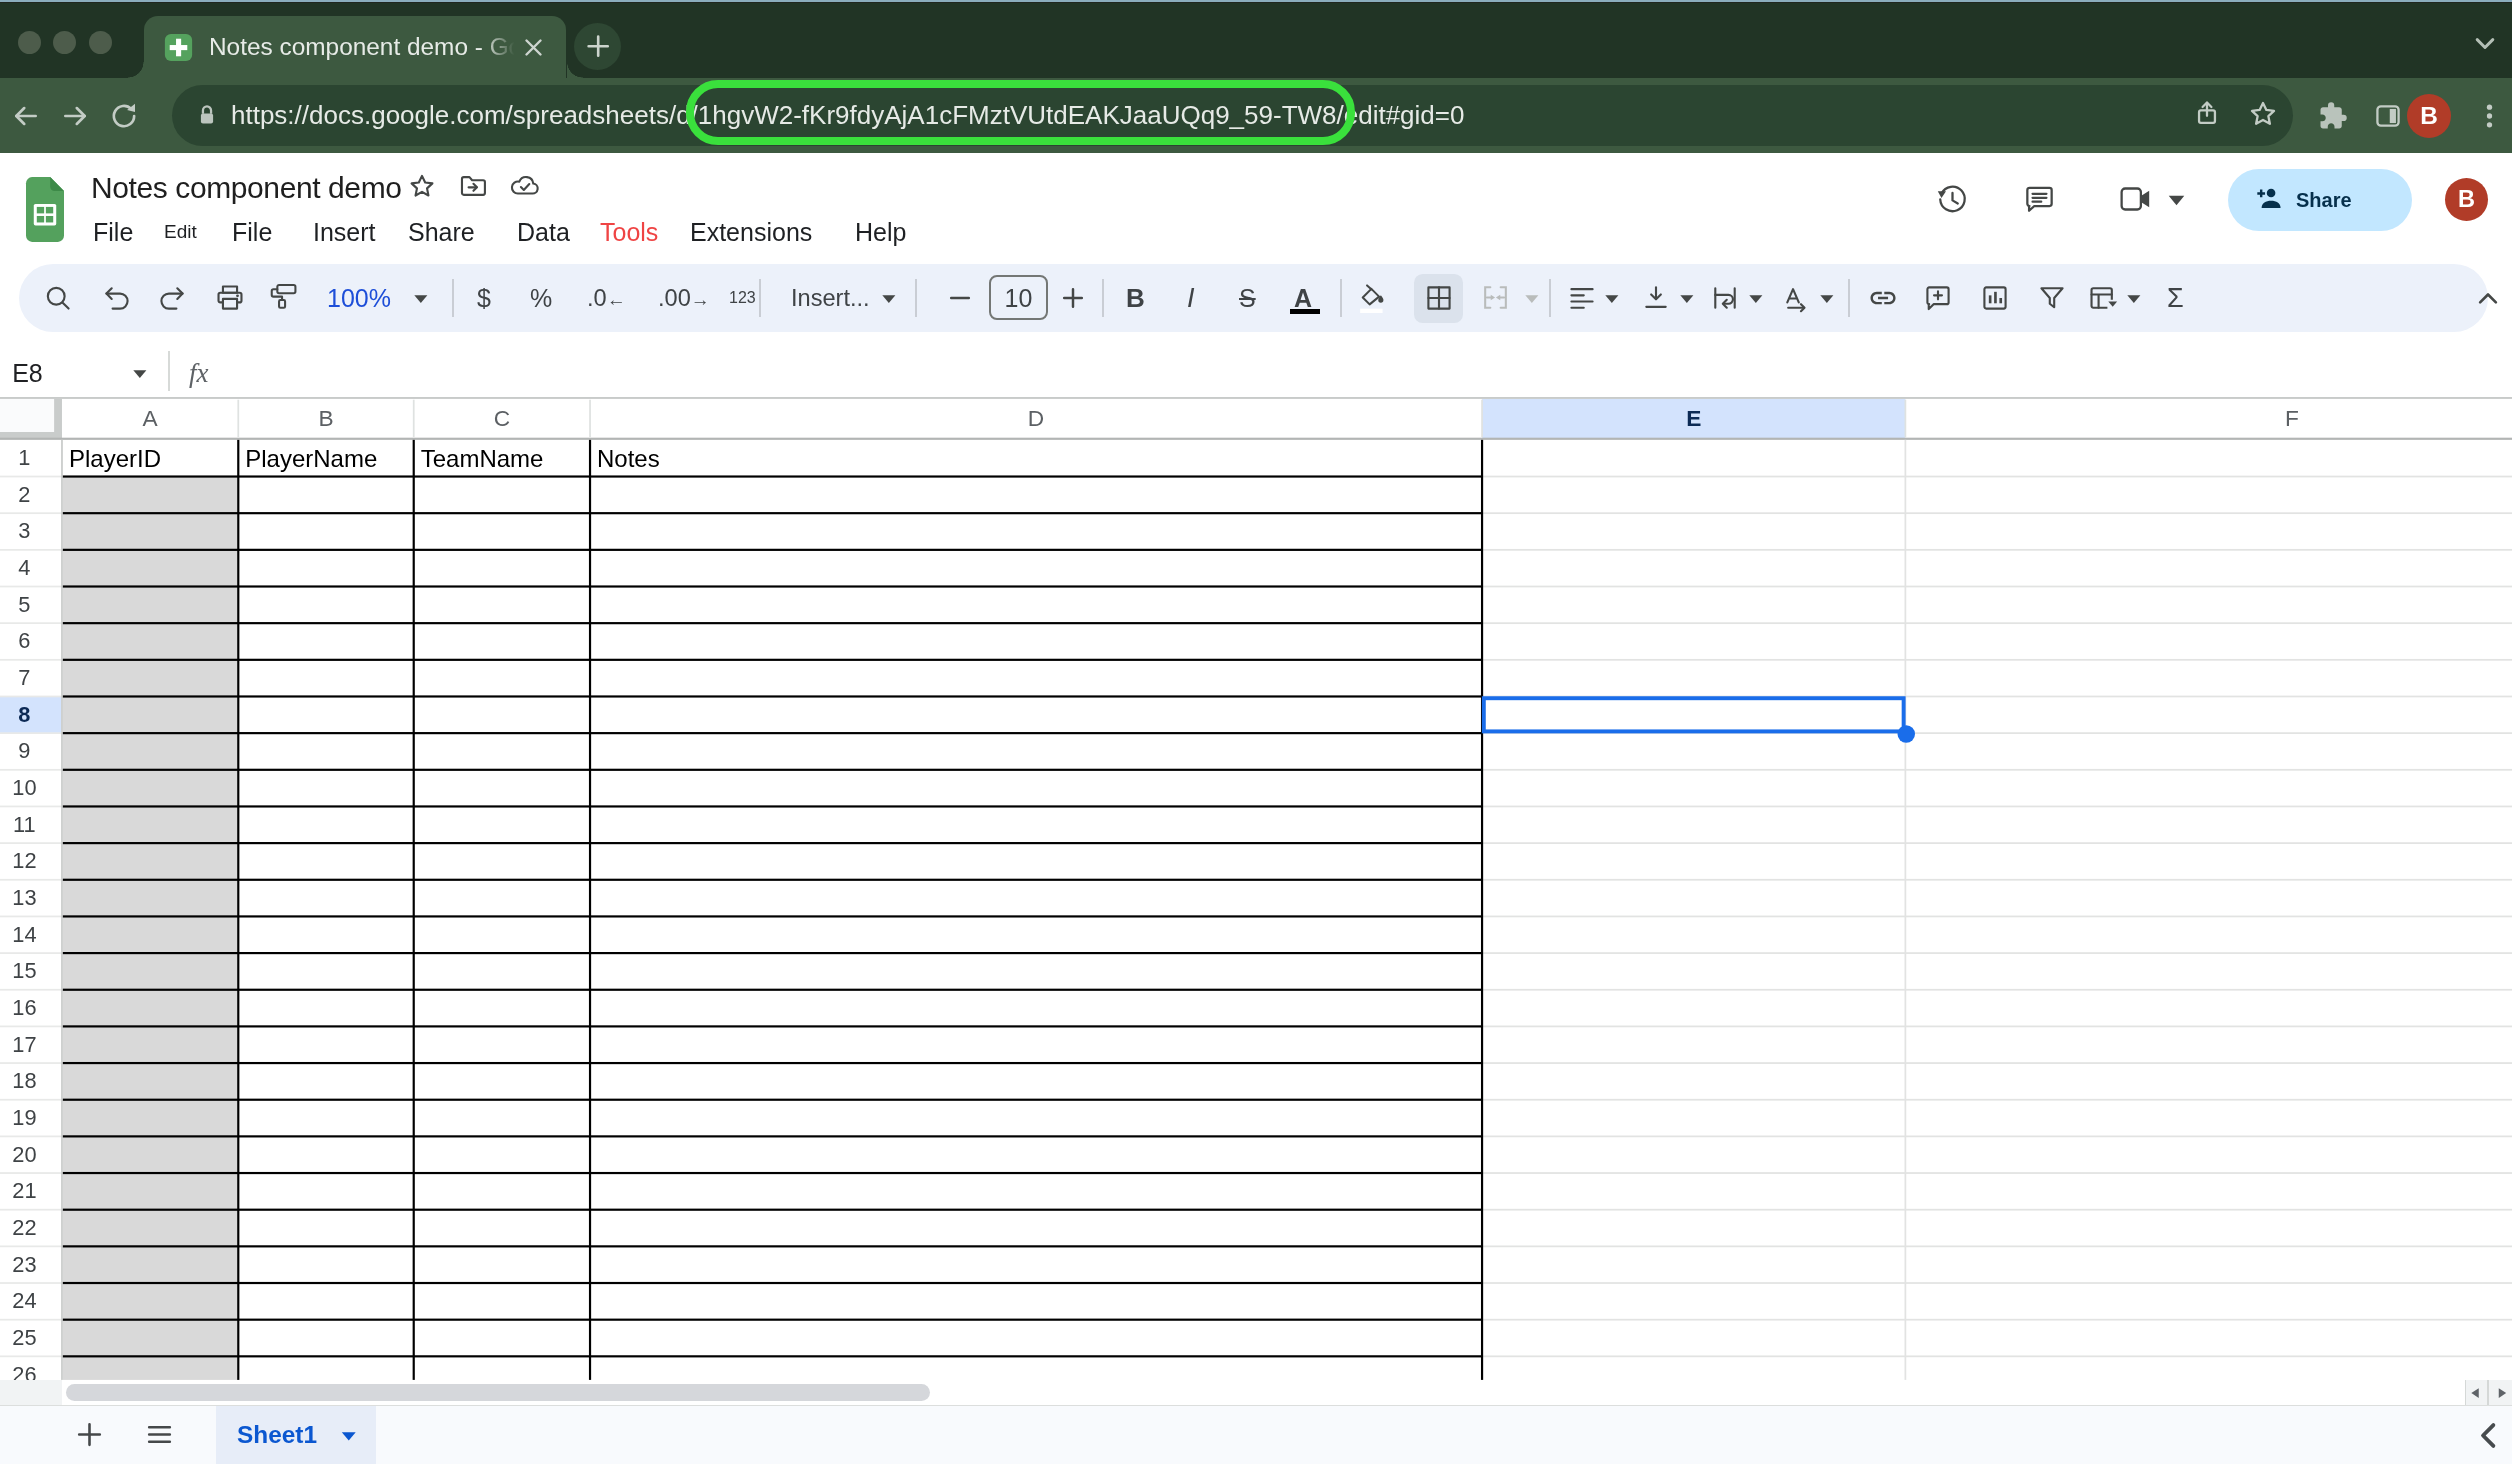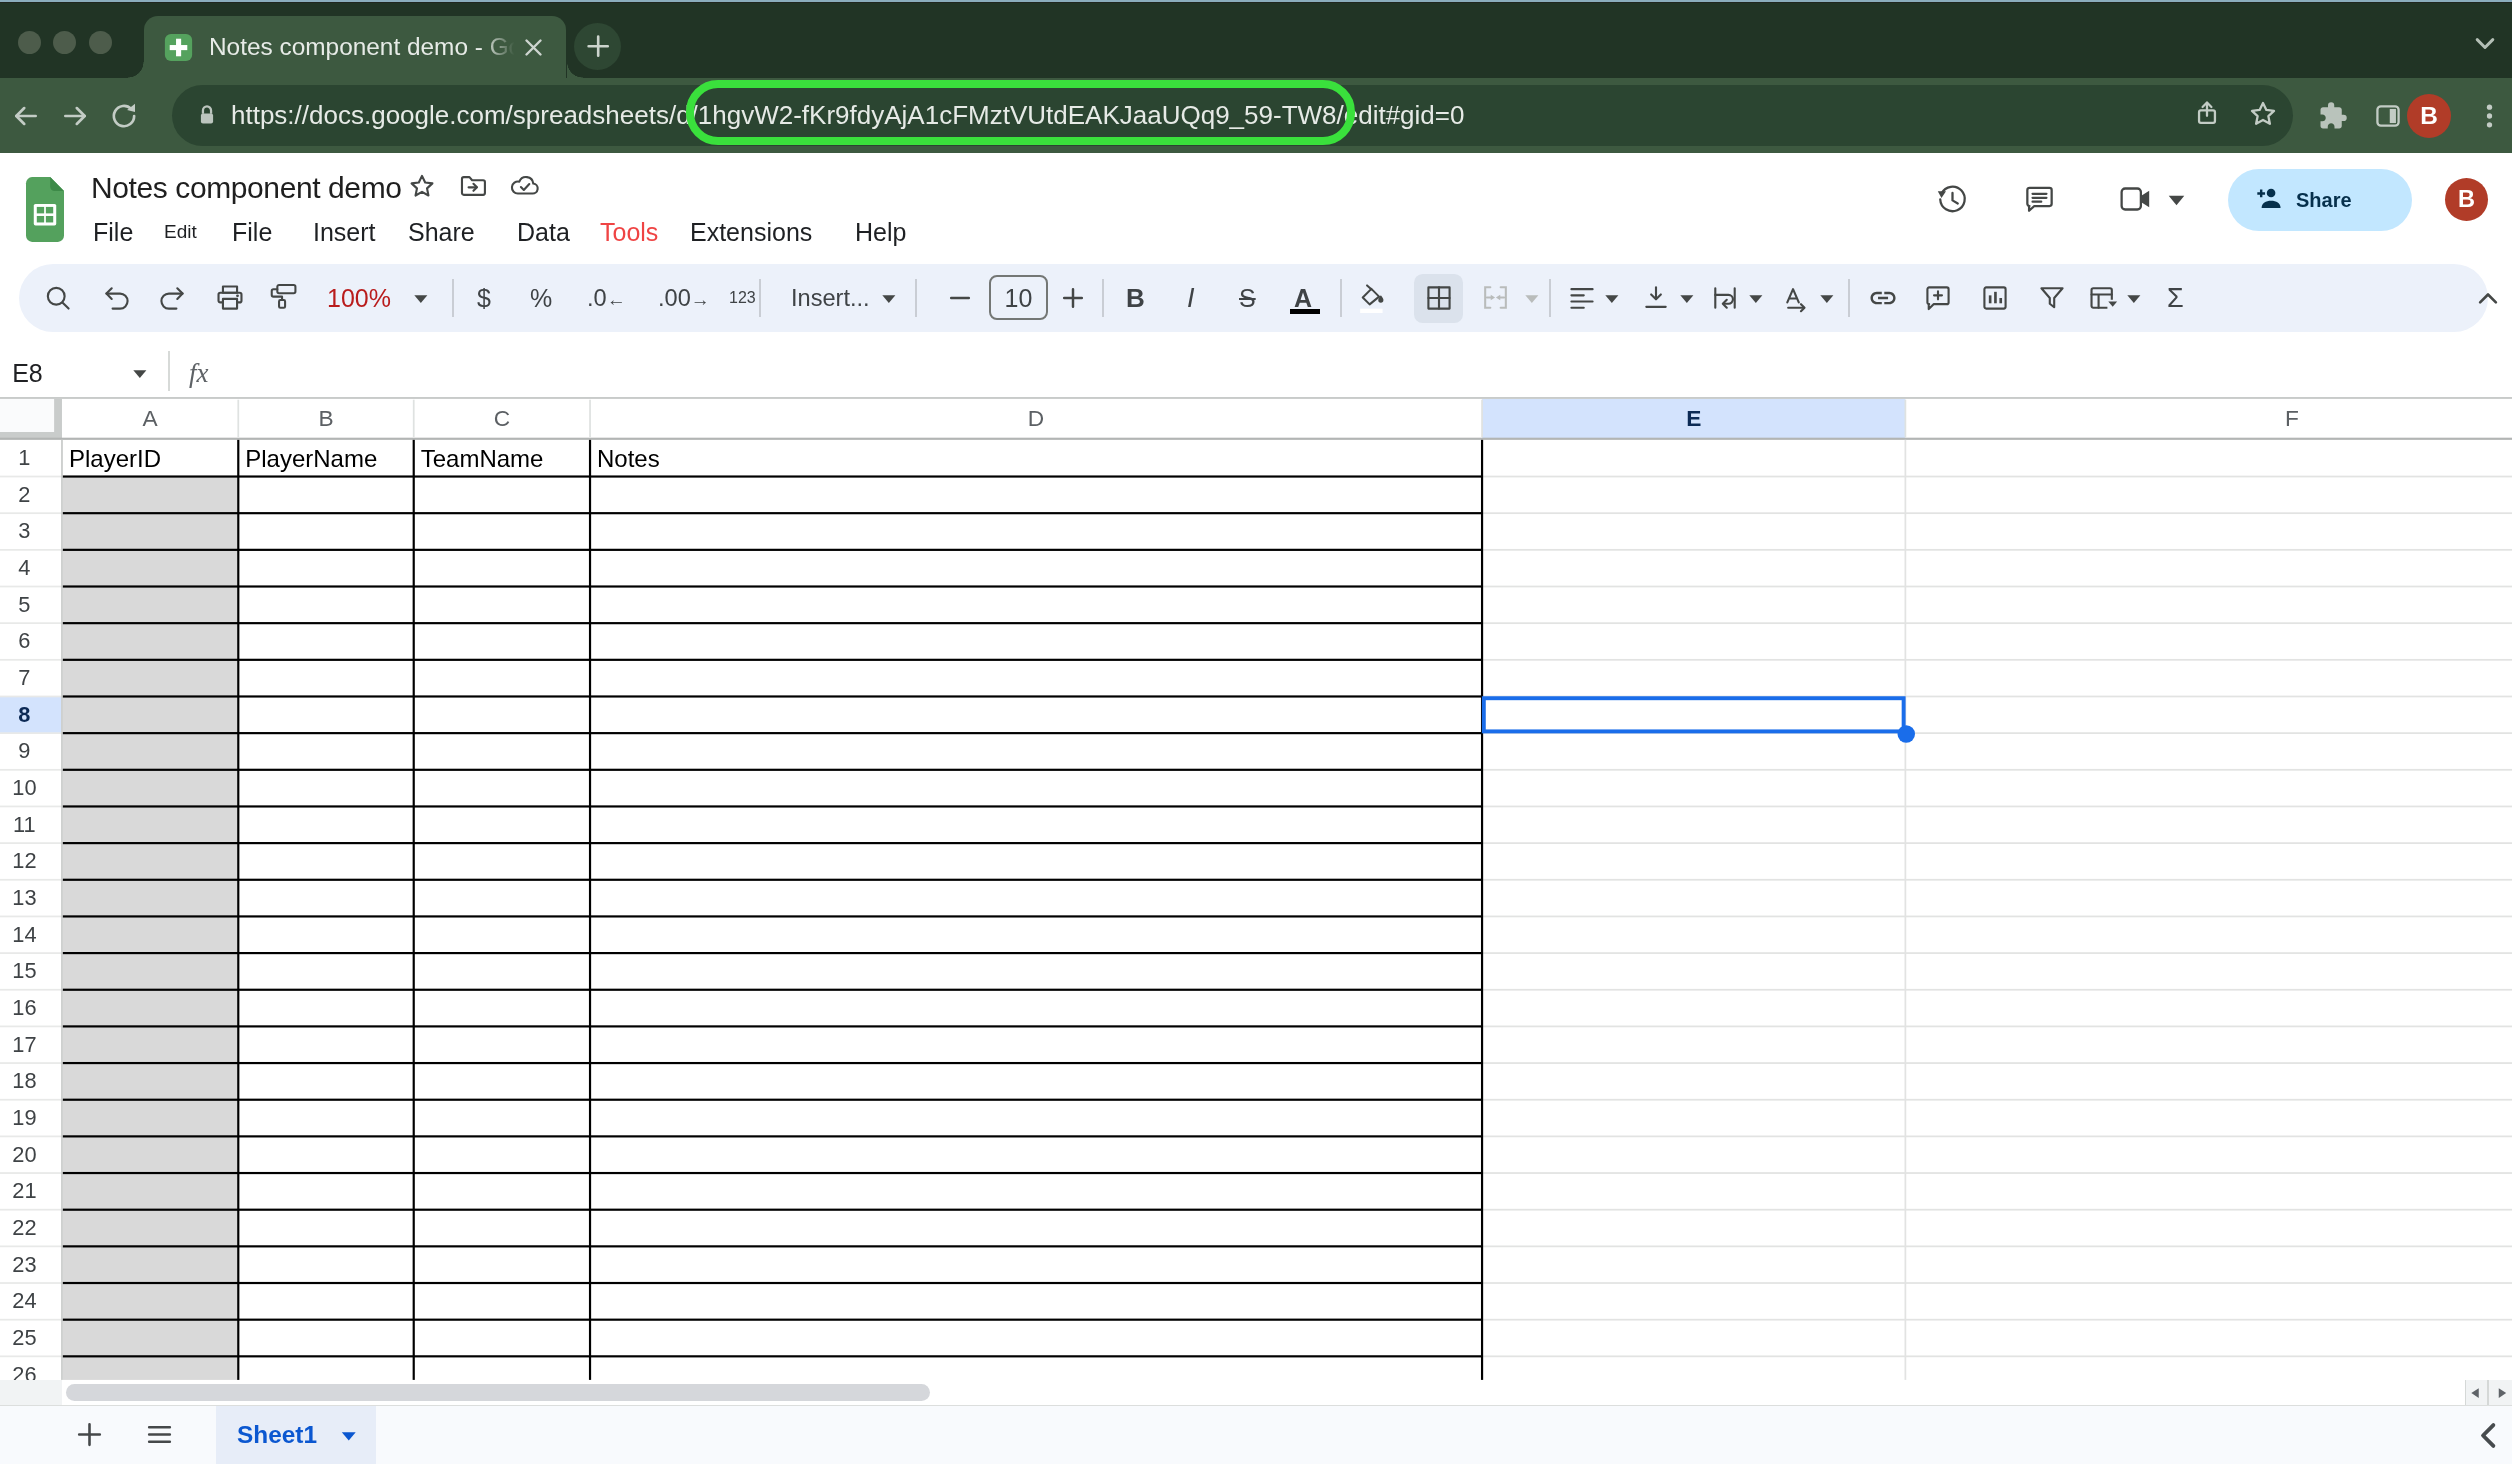--- a/index.html
+++ b/index.html
@@ -198,21 +198,21 @@
       </g>
       <circle cx="25.5" cy="14.5" r="1.6" fill="#444746"></circle>
     </svg>
 <svg class="abs" style="left:267px;top:18.3px" width="31" height="31" viewBox="0 0 36 36">
       <g class="ic">
         <rect x="12" y="3.5" width="21" height="9.5" rx="2"></rect>
         <path d="M12 8.5 H7.5 a2 2 0 0 0 -2 2 V15 a2 2 0 0 0 2 2 H17.5 v4"></path>
         <rect x="14" y="21" width="7" height="9" rx="1.5"></rect>
       </g>
     </svg>
-<div class="abs" style="left:327px;top:0;height:68px;line-height:68px;font-size:25px;color:#b91c1c;font-weight:normal;font-style:normal;">100%</div>
+<div class="abs" style="left:327px;top:0;height:68px;line-height:68px;font-size:25px;color:#1d4ed8;font-weight:normal;font-style:normal;">100%</div>
 <svg class="abs" style="left:413px;top:29px" width="15.7" height="11.3" viewBox="0 0 18 13">
       <polygon points="1.5,2.5 16.5,2.5 9,11.5" fill="#444746"></polygon>
     </svg>
 <div class="abs" style="left:452px;top:15px;width:1.7px;height:38px;background:#c9cdd4"></div>
 <div class="abs" style="left:477px;top:0;height:68px;line-height:68px;font-size:25px;color:#3f4346;font-weight:normal;font-style:normal;">$</div>
 <div class="abs" style="left:530px;top:0;height:68px;line-height:68px;font-size:25px;color:#3f4346;font-weight:normal;font-style:normal;">%</div>
 <div class="abs" style="left:587px;top:0;height:68px;line-height:68px;font-size:23.6px;color:#3f4346;font-weight:normal;font-style:normal;">.0<span style="font-size:19px">←</span></div>
 <div class="abs" style="left:642px;top:0;height:68px;line-height:68px;font-size:23.6px;color:#3f4346;font-weight:normal;font-style:normal;margin-left:16px;">.00<span style="font-size:19px">→</span></div>
 <div class="abs" style="left:701px;top:0;height:68px;line-height:68px;font-size:16px;color:#3f4346;font-weight:normal;font-style:normal;margin-left:28px;">123</div>
 <div class="abs" style="left:759px;top:15px;width:1.7px;height:38px;background:#c9cdd4"></div>

